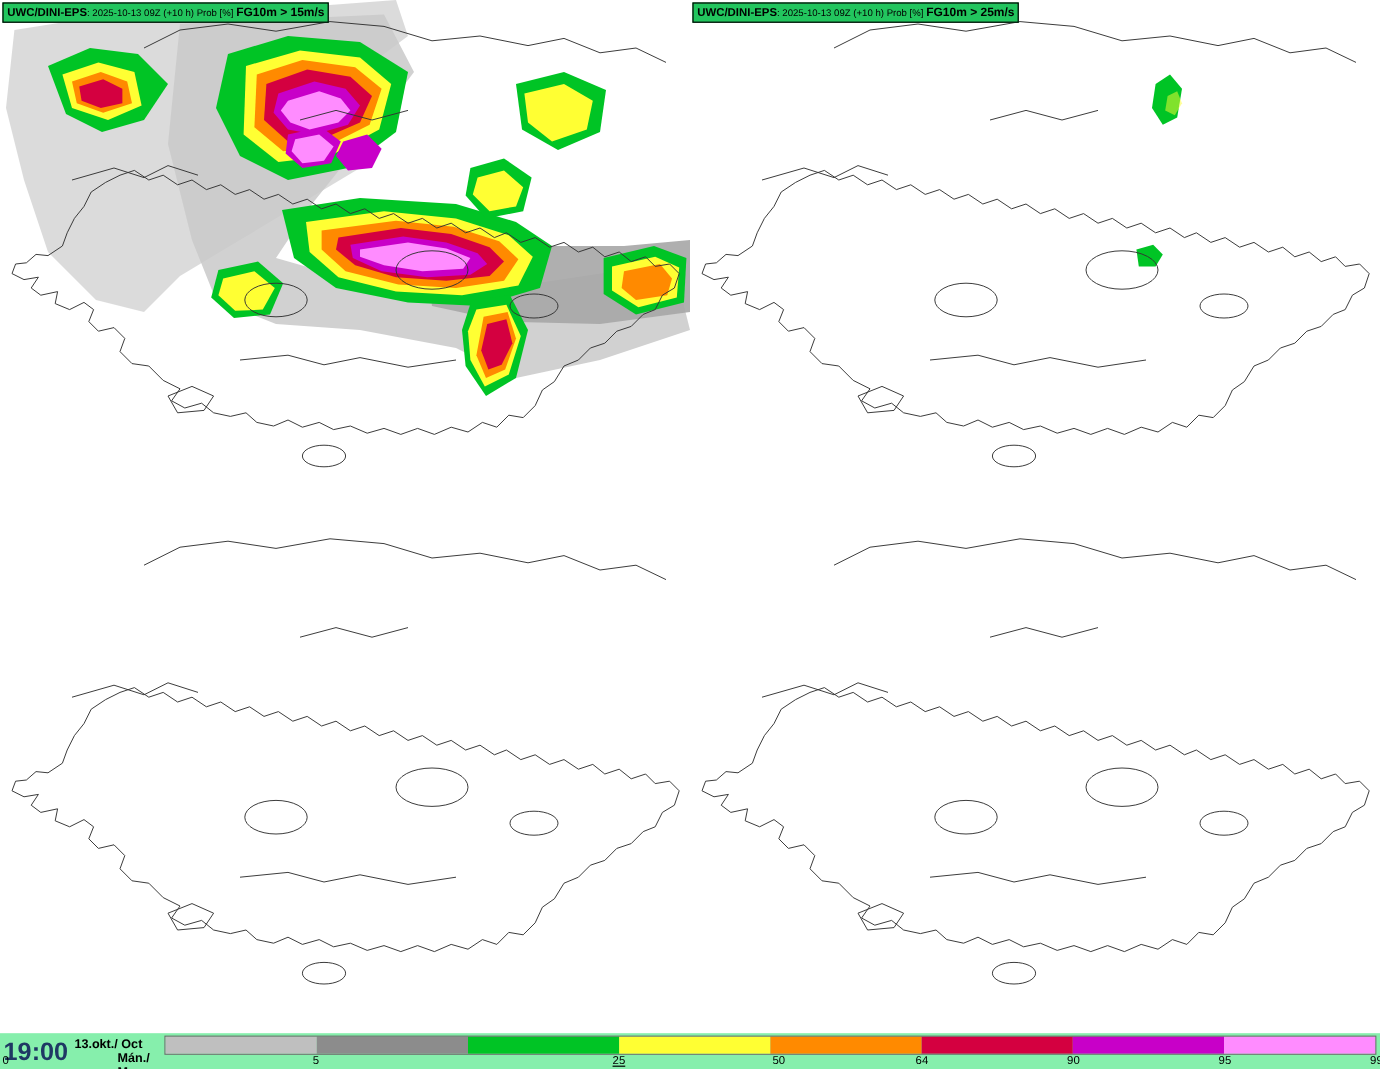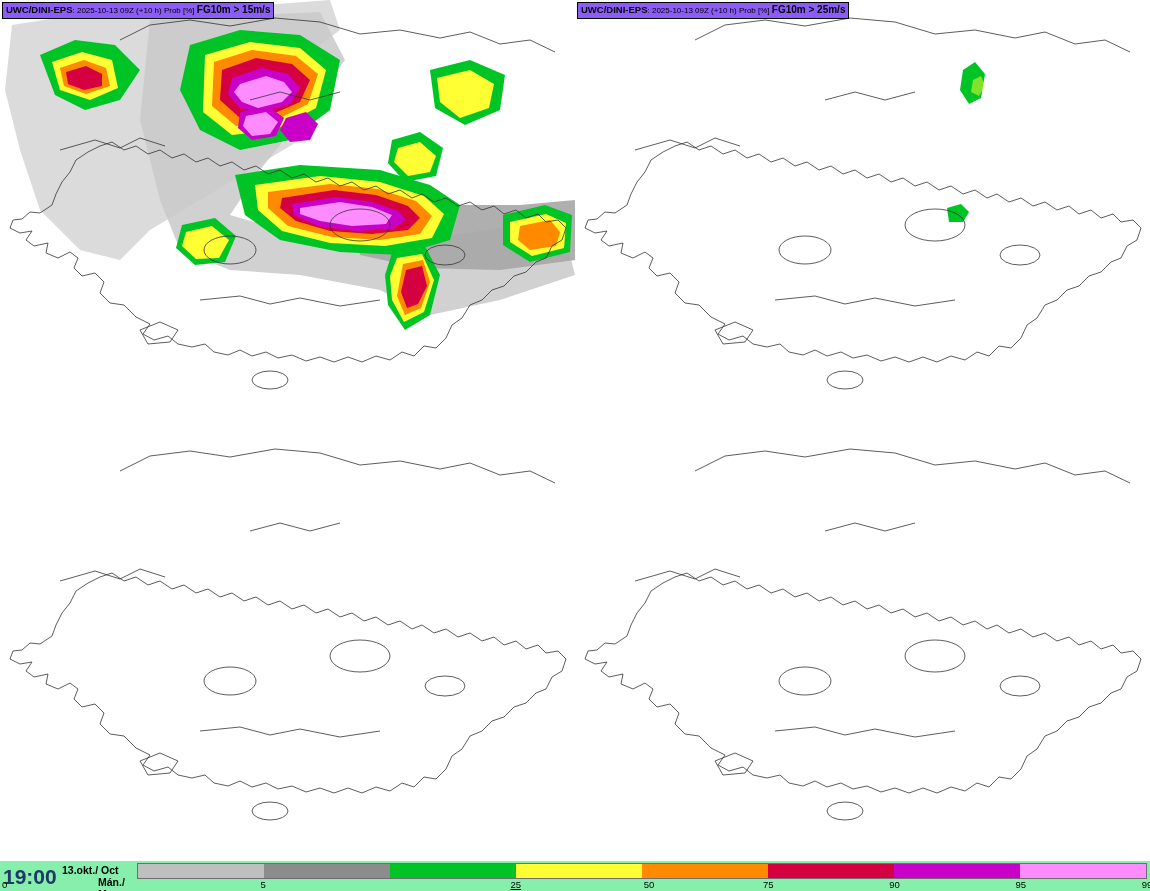--- a/index.html
+++ b/index.html
@@ -9,21 +9,21 @@
     position:relative;overflow:hidden;
   }
   .panel{position:absolute;overflow:hidden;background:#ffffff;}
   .p-tl{left:0;top:0;width:575px;height:430px;}
   .p-tr{left:575px;top:0;width:575px;height:430px;}
   .p-bl{left:0;top:431px;width:575px;height:430px;}
   .p-br{left:575px;top:431px;width:575px;height:430px;}
 
   .title-box{
     position:absolute;left:2px;top:2px;z-index:30;
-    background:#8b5cf6;border:1px solid #000000;
+    background:#22c55e;border:1px solid #000000;
     padding:1px 3px 1px 3px;
     white-space:nowrap;line-height:12px;
     font-size:9px;color:#000;
   }
   .title-box .model{font-weight:bold;font-size:9.5px;}
   .title-box .run{font-size:8px;}
   .title-box .thr{font-weight:bold;font-size:10px;}
 
   .map-svg{position:absolute;left:0;top:0;width:575px;height:430px;}
 
@@ -240,19 +240,19 @@
         <span style="background: rgb(212, 0, 64); flex: 1 1 0px;"></span>
         <span style="background: rgb(200, 0, 200); flex: 1 1 0px;"></span>
         <span style="background: rgb(255, 140, 255); flex: 1 1 0px;"></span>
       </div>
     <div class="cticks" id="cbar-ticks">
       <span class="ctick0">0</span>
     <span class="ctick" style="left: 126.25px;">5</span>
         <span class="ctick" style="left: 252.5px; margin-top: 40px;">10</span>
         <span class="ctick" style="left: 378.75px; text-decoration: underline;">25</span>
         <span class="ctick" style="left: 505px; padding-left: 14px;">50</span>
-        <span class="ctick" style="left: 631.25px;">75</span>
+        <span class="ctick" style="left: 631.25px;">64</span>
         <span class="ctick" style="left: 757.5px;">90</span>
         <span class="ctick" style="left: 883.75px;">95</span>
         <span class="ctick" style="left: 1010px;">99</span>
       </div>
   </div>
 </div>
 
 </body></html>

